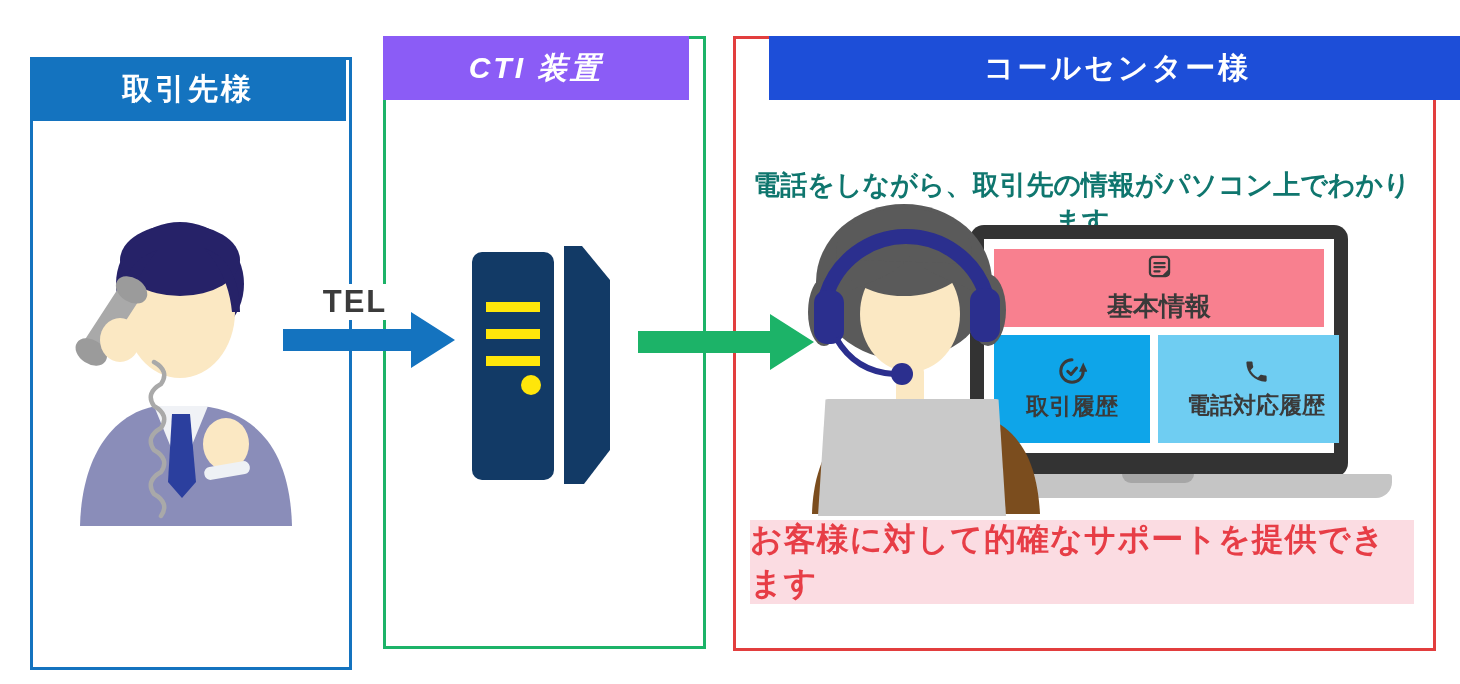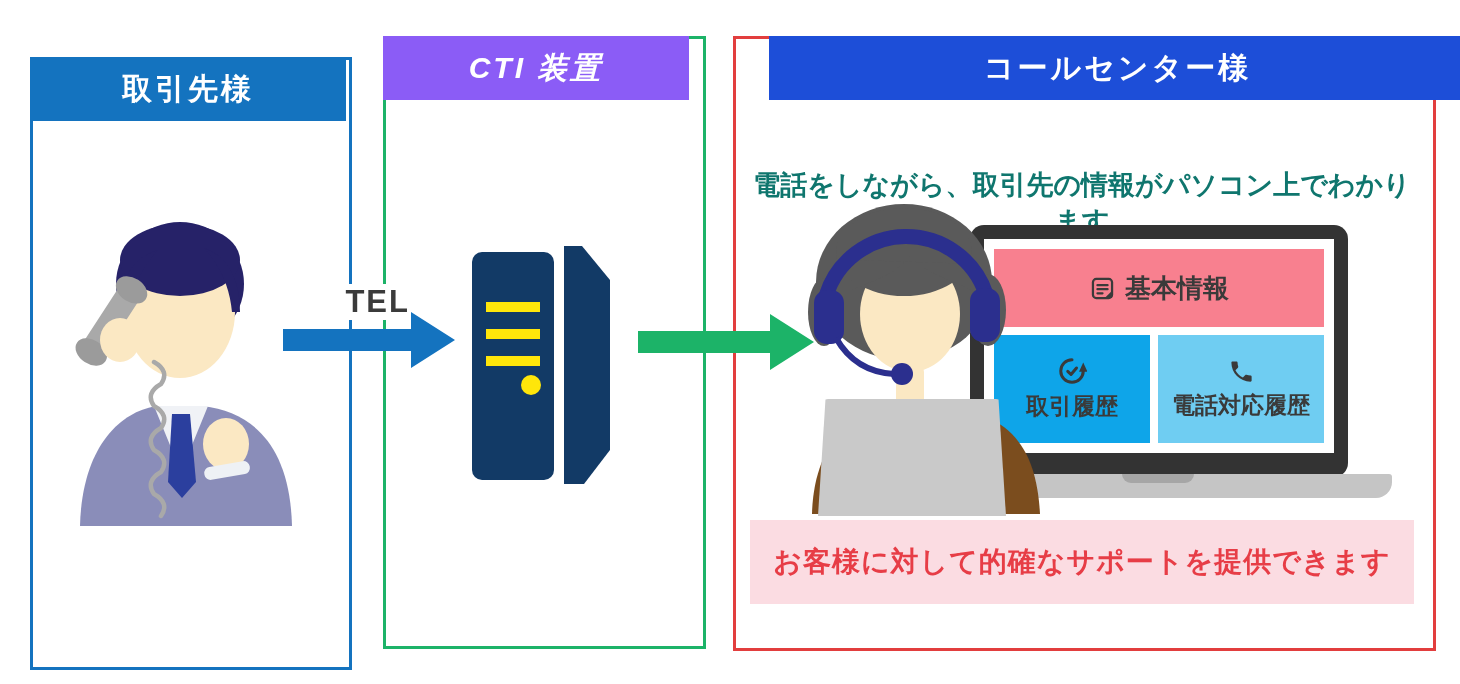--- a/index.html
+++ b/index.html
@@ -14,44 +14,44 @@
   .box-blue .box-header{background:#1473bf;width:316px;}
   .box-green .box-header{background:#8b5cf6;width:306px;font-style:italic;}
   .box-red .box-header{background:#1d4ed8;width:697px;margin-left:36px;}
 
   .description{position:absolute;left:740px;top:140px;width:684px;text-align:center;
                font-size:27px;font-weight:bold;color:#0f766e;z-index:2;}
 
   .arrow{position:absolute;z-index:6;}
   .arrow-label{position:absolute;z-index:6;background:#fff;color:#3b3b3b;font-weight:bold;
                text-align:center;}
-  .label-tel{left:300px;top:284px;width:110px;height:36px;line-height:36px;font-size:31px;letter-spacing:2px;text-align:right;}
+  .label-tel{left:300px;top:284px;width:110px;height:36px;line-height:36px;font-size:31px;letter-spacing:2px;}
   .label-call{left:628px;top:281px;width:158px;height:38px;line-height:38px;font-size:29px;}
 
   .monitor{position:absolute;left:970px;top:225px;width:378px;height:252px;background:#333333;
            border-radius:14px;z-index:2;}
   .screen{position:absolute;left:14px;top:14px;width:350px;height:214px;background:#ffffff;}
   .tile{position:absolute;display:flex;align-items:center;justify-content:center;
         color:#3a3a3a;font-weight:bold;}
-  .tile-basic{left:10px;top:10px;width:330px;height:78px;flex-direction:row;gap:9px;font-size:26px;background:#f8808f;}
+  .tile-basic{left:10px;top:10px;width:330px;height:78px;flex-direction:column;gap:9px;font-size:26px;background:#f8808f;}
   .tile-history{left:10px;top:96px;width:156px;height:108px;flex-direction:column;gap:5px;font-size:23px;background:#0ea5e9;}
-  .tile-phone{left:174px;top:96px;width:166px;height:108px;flex-direction:column;gap:5px;font-size:23px;background:#6fcdf2;}
+  .tile-phone{left:174px;top:96px;width:166px;height:108px;flex-direction:column;gap:5px;font-size:23px;background:#6fcdf2;padding-left:15px;}
 
   .laptop-base{position:absolute;left:1002px;top:474px;width:390px;height:24px;background:#c5c5c5;
                border-radius:3px 3px 16px 16px;z-index:3;}
   .base-notch{position:absolute;left:120px;top:0;width:72px;height:9px;background:#a6a6a6;
               border-radius:0 0 9px 9px;}
   .operator-svg{position:absolute;left:792px;top:194px;z-index:4;}
   .laptop-back{position:absolute;left:818px;top:399px;width:188px;height:117px;background:#c9c9c9;
                clip-path:polygon(4% 0,96% 0,100% 100%,0 100%);border-radius:10px 10px 0 0;z-index:5;}
   .person-svg{position:absolute;left:68px;top:212px;z-index:2;}
   .server-svg{position:absolute;left:452px;top:240px;z-index:2;}
 
   .banner{position:absolute;left:750px;top:520px;width:664px;height:84px;background:#fbdce2;
-          display:flex;align-items:center;justify-content:center;font-size:28px;font-weight:bold;
+          display:flex;align-items:center;justify-content:center;font-size:32px;font-weight:bold;
           color:#e73d46;letter-spacing:1px;z-index:2;}
   .tile-icon{flex:0 0 auto;display:flex;}
 </style>
 </head>
 <body>
 
 <div class="canvas">
 
   <section class="box box-blue">
     <header class="box-header">

